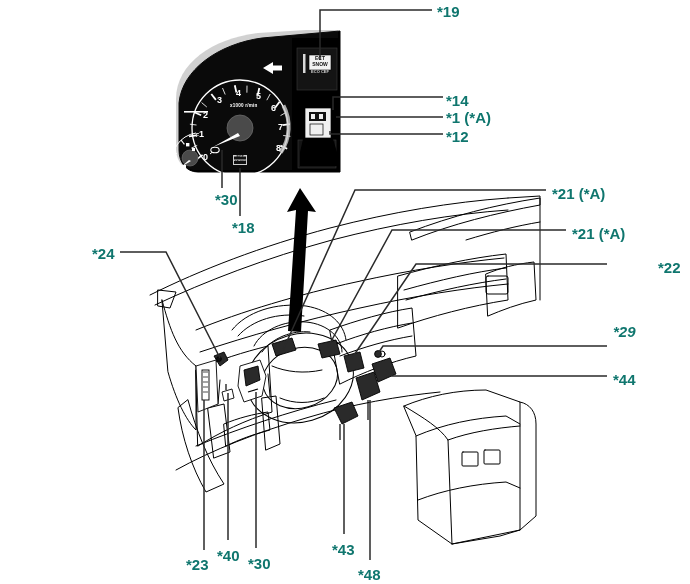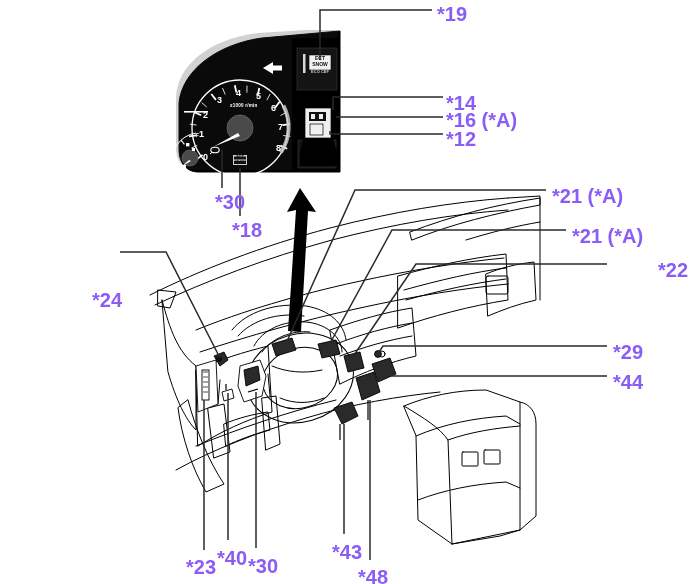--- a/index.html
+++ b/index.html
@@ -20,23 +20,23 @@
   #diagram-svg {
     position: absolute;
     left: 0;
     top: 0;
     width: 690px;
     height: 584px;
   }
   .callout {
     position: absolute;
     font-family: "Liberation Sans", sans-serif;
-    font-size: 20px;
+    font-size: 15px;
     font-weight: 700;
-    color: #8b5cf6;
+    color: #0f766e;
     white-space: nowrap;
     letter-spacing: 0px;
     line-height: 1;
   }
 </style>
 </head>
 <body>
 
 <div id="diagram-root">
 
@@ -288,30 +288,30 @@
       <path d="M204 550 L204 400"></path>
       <path d="M228 540 L228 393"></path>
       <path d="M256 548 L256 392"></path>
       <path d="M344 534 L344 424"></path>
       <path d="M370 560 L370 400"></path>
     </g>
   </svg>
 
   <div class="callout" style="left:437px; top:4px;">*19</div>
   <div class="callout" style="left:446px; top:93px;">*14</div>
-  <div class="callout" style="left:446px; top:110px;">*16 (*A)</div>
+  <div class="callout" style="left:446px; top:110px;">*1 (*A)</div>
   <div class="callout" style="left:446px; top:129px;">*12</div>
   <div class="callout" style="left:552px; top:186px;">*21 (*A)</div>
   <div class="callout" style="left:572px; top:226px;">*21 (*A)</div>
   <div class="callout" style="left:613px; top:260px;margin-left:45px;">*22</div>
-  <div class="callout" style="left:613px; top:342px;">*29</div>
+  <div class="callout" style="left:613px; top:324px;font-style:italic;">*29</div>
   <div class="callout" style="left:613px; top:372px;">*44</div>
   <div class="callout" style="left:215px; top:192px;">*30</div>
   <div class="callout" style="left:232px; top:220px;">*18</div>
-  <div class="callout" style="left:92px; top:246px;margin-top:44px;">*24</div>
+  <div class="callout" style="left:92px; top:246px;">*24</div>
   <div class="callout" style="left:186px; top:557px;">*23</div>
   <div class="callout" style="left:217px; top:548px;">*40</div>
   <div class="callout" style="left:248px; top:556px;text-align:right;">*30</div>
   <div class="callout" style="left:332px; top:542px;">*43</div>
   <div class="callout" style="left:358px; top:567px;">*48</div>
 
   <div style="position:absolute; left:311px; top:56px; width:18px; text-align:center;
               font-family:'Liberation Sans',sans-serif; font-size:5px; font-weight:700;
               color:#111; line-height:5px;">ECT</div>
   <div style="position:absolute; left:311px; top:62px; width:18px; text-align:center;

